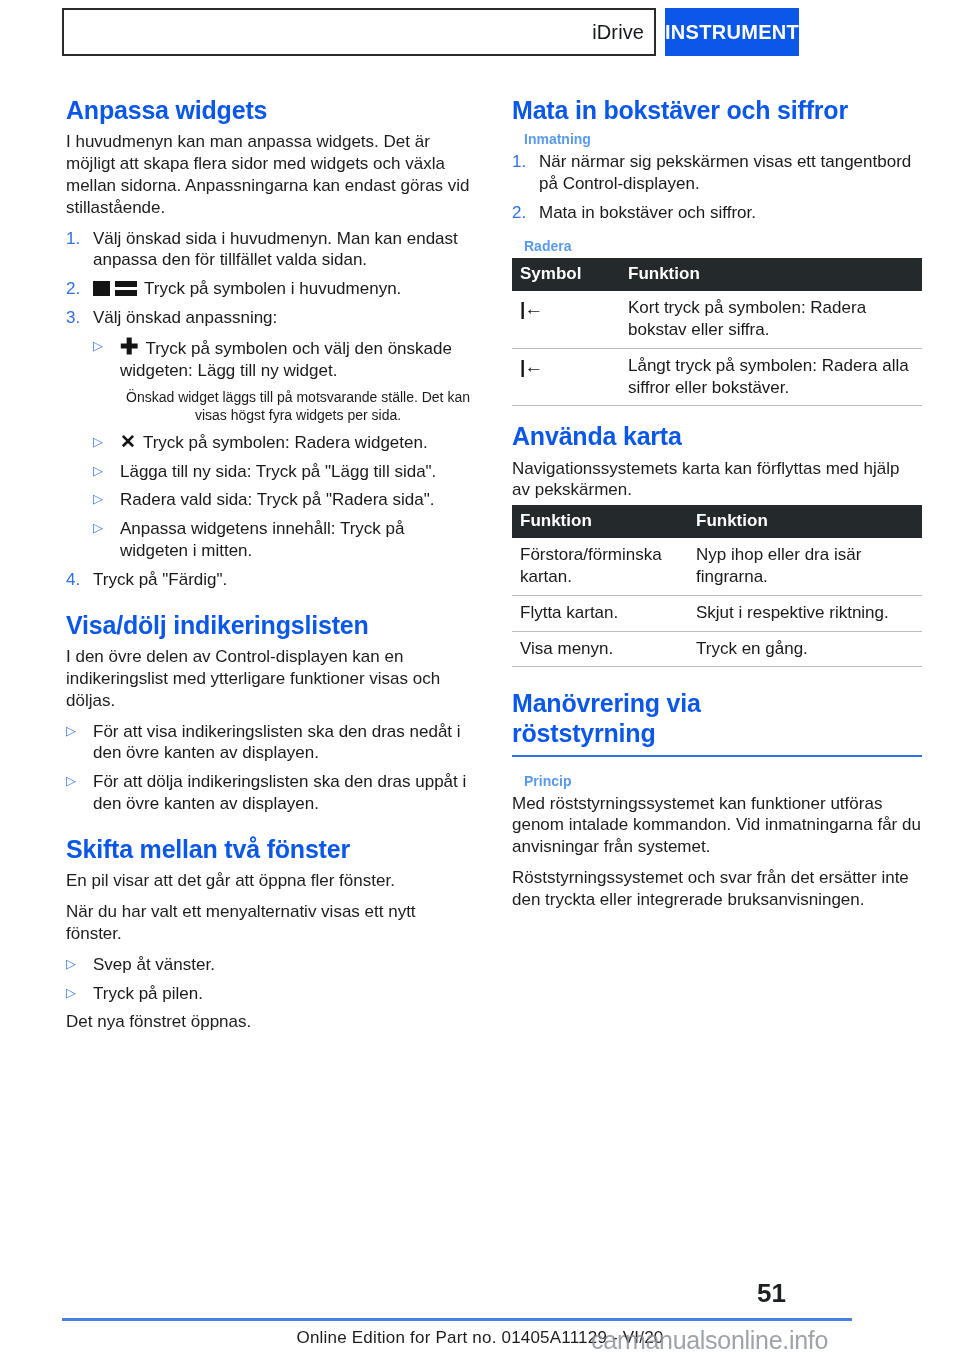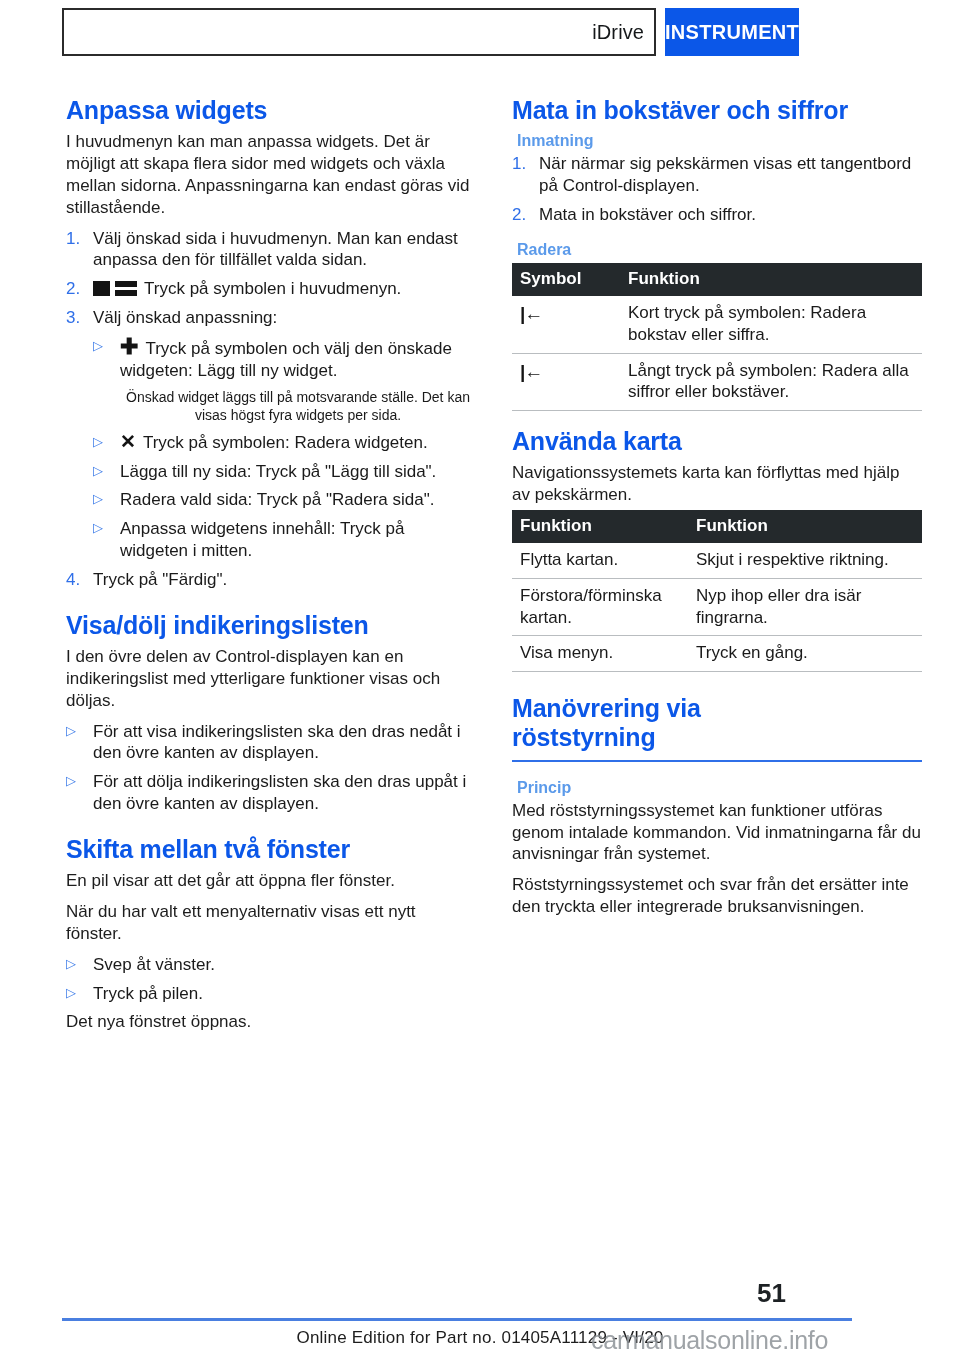--- a/index.html
+++ b/index.html
@@ -79,24 +79,24 @@
     margin: 0 0 6px 0;
     line-height: 1.17;
     letter-spacing: -0.2px;
   }
   h1.chapter.ruled {
     border-bottom: 2px solid #2f6fe8;
     padding-bottom: 7px;
     margin-bottom: 16px;
   }
   h2.section {
-    font-size: 16px;
+    font-size: 14px;
     font-weight: bold;
     color: #5b9aea;
-    margin: 14px 0 3px 5px;
+    margin: 14px 0 3px 12px;
     line-height: 1.2;
   }
   h2.section.first { margin-top: 2px; }
 
   p.body {
     font-size: 17px;
     line-height: 1.285;
     margin: 0 0 9px 0;
     color: #1d1d1d;
   }
@@ -386,26 +386,26 @@
 
     <table class="doc">
       <thead>
         <tr>
           <th class="fn-cell-1">Funktion</th>
           <th>Funktion</th>
         </tr>
       </thead>
       <tbody>
         <tr>
+          <td class="fn-cell-1">Förstora/förminska kartan.</td>
+          <td>Nyp ihop eller dra isär fingrarna.</td>
+        </tr>
+        <tr>
           <td class="fn-cell-1">Flytta kartan.</td>
           <td>Skjut i respektive riktning.</td>
-        </tr>
-        <tr>
-          <td class="fn-cell-1">Förstora/förminska kartan.</td>
-          <td>Nyp ihop eller dra isär fingrarna.</td>
         </tr>
         <tr>
           <td class="fn-cell-1">Visa menyn.</td>
           <td>Tryck en gång.</td>
         </tr>
       </tbody>
     </table>
 
     <h1 class="chapter ruled" style="margin-top:22px">
       <span>Manövrering via</span><br>

